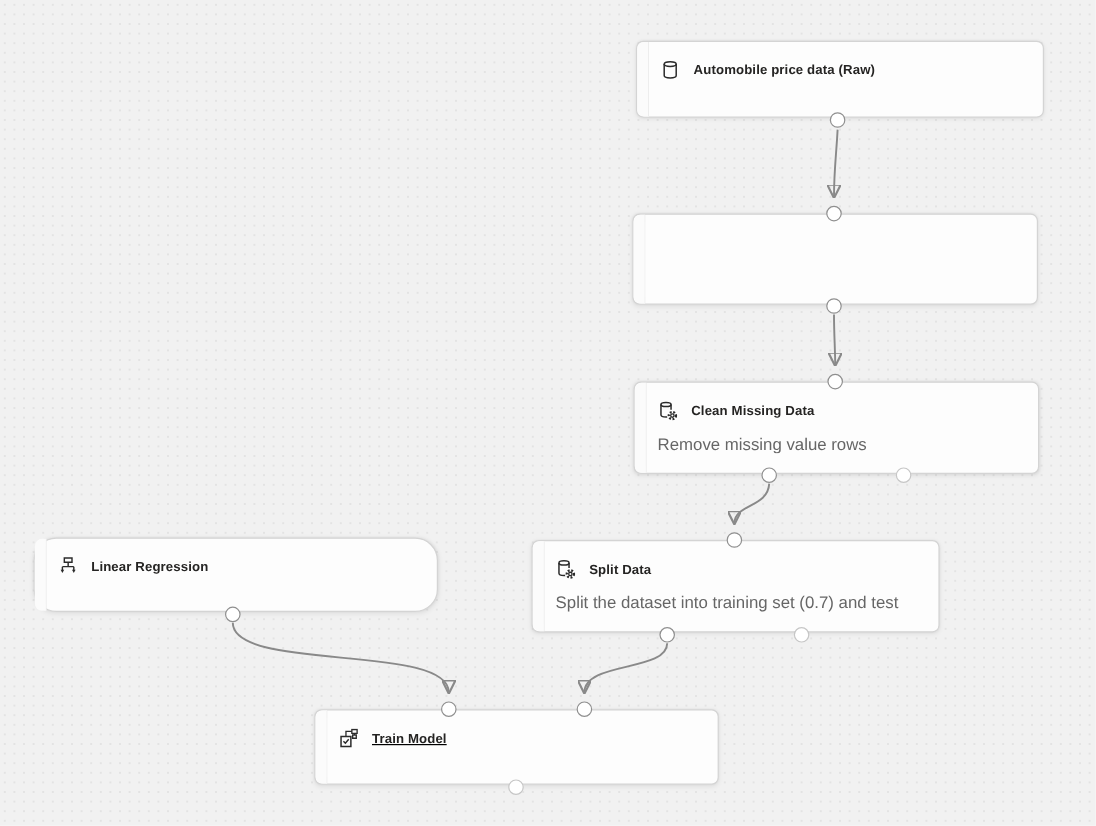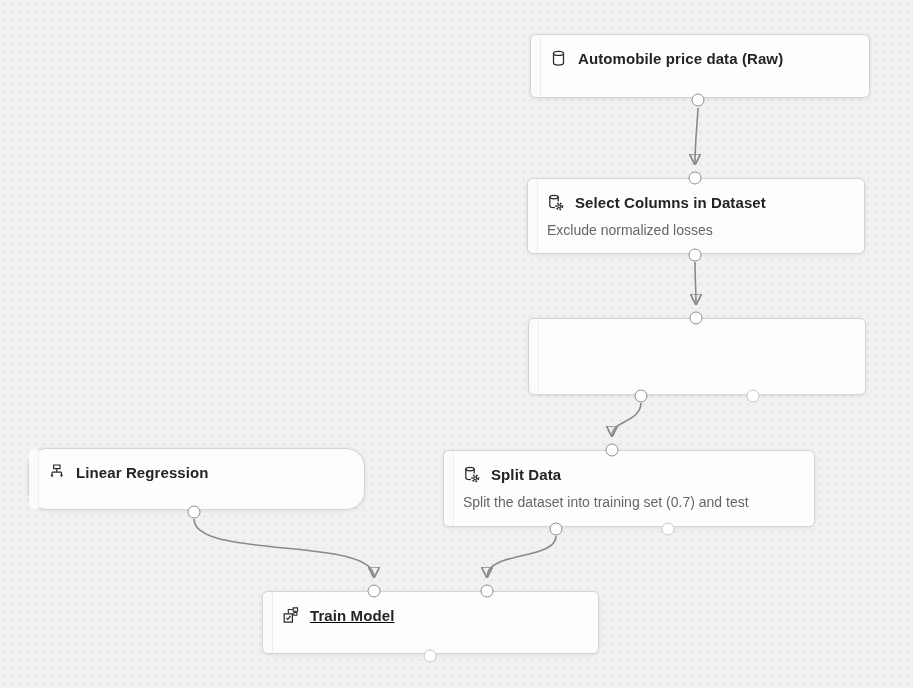--- a/index.html
+++ b/index.html
@@ -17,21 +17,21 @@
     box-shadow:0 1px 4px rgba(0,0,0,0.07),0 0 2px rgba(0,0,0,0.04);
     box-sizing:border-box;cursor:move;
   }
   .node .strip{
     position:absolute;left:0;top:0;bottom:0;width:9px;
     border-right:1px solid #ededed;border-radius:6px 0 0 6px;background:#fbfbfb;
   }
   .node .content{position:relative;padding:13px 14px 0 19px;overflow:hidden;}
   .title-row{display:flex;align-items:center;gap:11px;height:21px;}
   .title-row .icon{flex:0 0 auto;width:17px;height:17px;display:inline-flex;}
-  .title{font-size:15px;font-weight:700;color:#252423;white-space:nowrap;letter-spacing:0.1px;}
+  .title{font-size:11px;font-weight:700;color:#252423;white-space:nowrap;letter-spacing:0.1px;}
   .subtitle{margin-top:9px;font-size:14px;color:#666;white-space:nowrap;overflow:hidden;}
   .port{
     position:absolute;width:13px;height:13px;border-radius:50%;
     background:#fff;border:1.5px solid #8f8f8f;box-sizing:border-box;
     transform:translate(-50%,-50%);cursor:crosshair;z-index:3;
   }
   .port.unconnected{border-color:#c6c6c6;}
   svg.glyph *{vector-effect:non-scaling-stroke;}
 </style>
 </head>
@@ -62,42 +62,42 @@
             <path d="M3.5,3.4 V13 C3.5,14.1 5.7,15 8.5,15 C11.3,15 13.5,14.1 13.5,13 V3.4" fill="none" stroke="#2b2b2b" stroke-width="1.25"></path>
           </svg>
         </span>
         <span class="title">Automobile price data (Raw)</span>
       </div>
     </div>
   </div>
 
   <div class="node" style="left:527px;top:178px;width:338px;height:76px;">
     <div class="strip"></div>
+  </div>
+
+  <div class="node" style="left:528px;top:318px;width:338px;height:77px;">
+    <div class="strip"></div>
     <div class="content">
       <div class="title-row">
         <span class="icon">
           <svg class="glyph" width="17" height="17" viewBox="0 0 17 17">
             <ellipse cx="7" cy="3.1" rx="4.2" ry="1.75" fill="none" stroke="#2b2b2b" stroke-width="1.25"></ellipse>
             <path d="M2.8,3.1 V11.7 C2.8,12.8 4.6,13.6 7,13.6 C7.6,13.6 8.2,13.55 8.7,13.46 M11.2,3.1 V7.4" fill="none" stroke="#2b2b2b" stroke-width="1.25"></path>
             <circle cx="12.3" cy="12.3" r="4.6" fill="#fdfdfd" stroke="none"></circle>
             <circle cx="12.3" cy="12.3" r="3" fill="none" stroke="#2b2b2b" stroke-width="1.9" stroke-dasharray="1.55 1.35"></circle>
             <circle cx="12.3" cy="12.3" r="1.4" fill="none" stroke="#2b2b2b" stroke-width="1.1"></circle>
           </svg>
         </span>
-        <span class="title">Select Columns in Dataset</span>
+        <span class="title">Clean Missing Data</span>
       </div>
-      <div class="subtitle">Exclude normalized losses</div>
+      <div class="subtitle">Remove missing value rows</div>
     </div>
   </div>
 
-  <div class="node" style="left:528px;top:318px;width:338px;height:77px;">
-    <div class="strip"></div>
-  </div>
-
-  <div class="node" style="left:443px;top:450px;width:372px;height:77px;">
+  <div class="node" style="left:443px;top:450px;width:340px;height:77px;">
     <div class="strip"></div>
     <div class="content">
       <div class="title-row">
         <span class="icon">
           <svg class="glyph" width="17" height="17" viewBox="0 0 17 17">
             <ellipse cx="7" cy="3.1" rx="4.2" ry="1.75" fill="none" stroke="#2b2b2b" stroke-width="1.25"></ellipse>
             <path d="M2.8,3.1 V11.7 C2.8,12.8 4.6,13.6 7,13.6 C7.6,13.6 8.2,13.55 8.7,13.46 M11.2,3.1 V7.4" fill="none" stroke="#2b2b2b" stroke-width="1.25"></path>
             <circle cx="12.3" cy="12.3" r="4.6" fill="#fdfdfd" stroke="none"></circle>
             <circle cx="12.3" cy="12.3" r="3" fill="none" stroke="#2b2b2b" stroke-width="1.9" stroke-dasharray="1.55 1.35"></circle>
             <circle cx="12.3" cy="12.3" r="1.4" fill="none" stroke="#2b2b2b" stroke-width="1.1"></circle>

